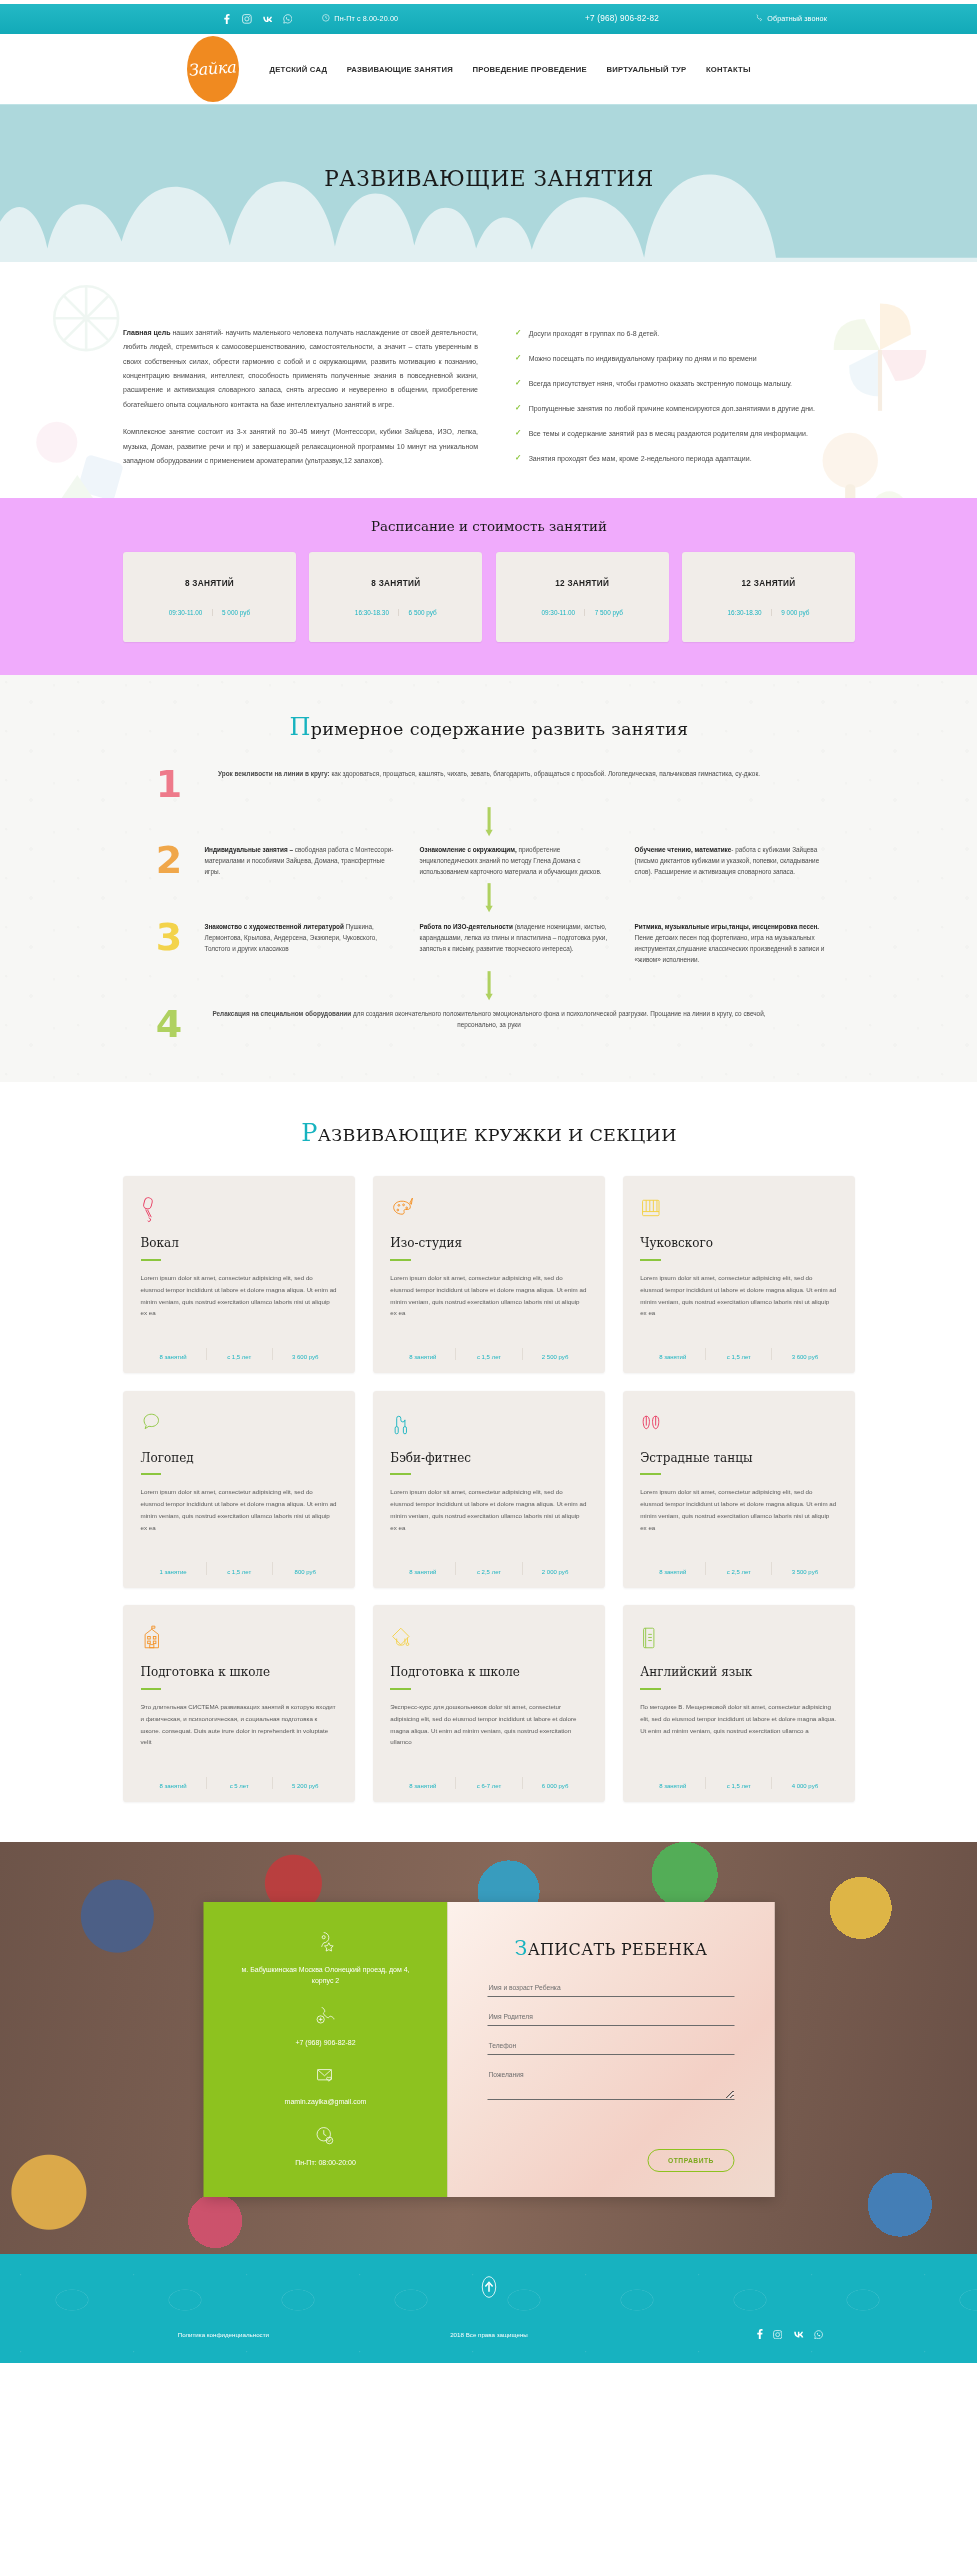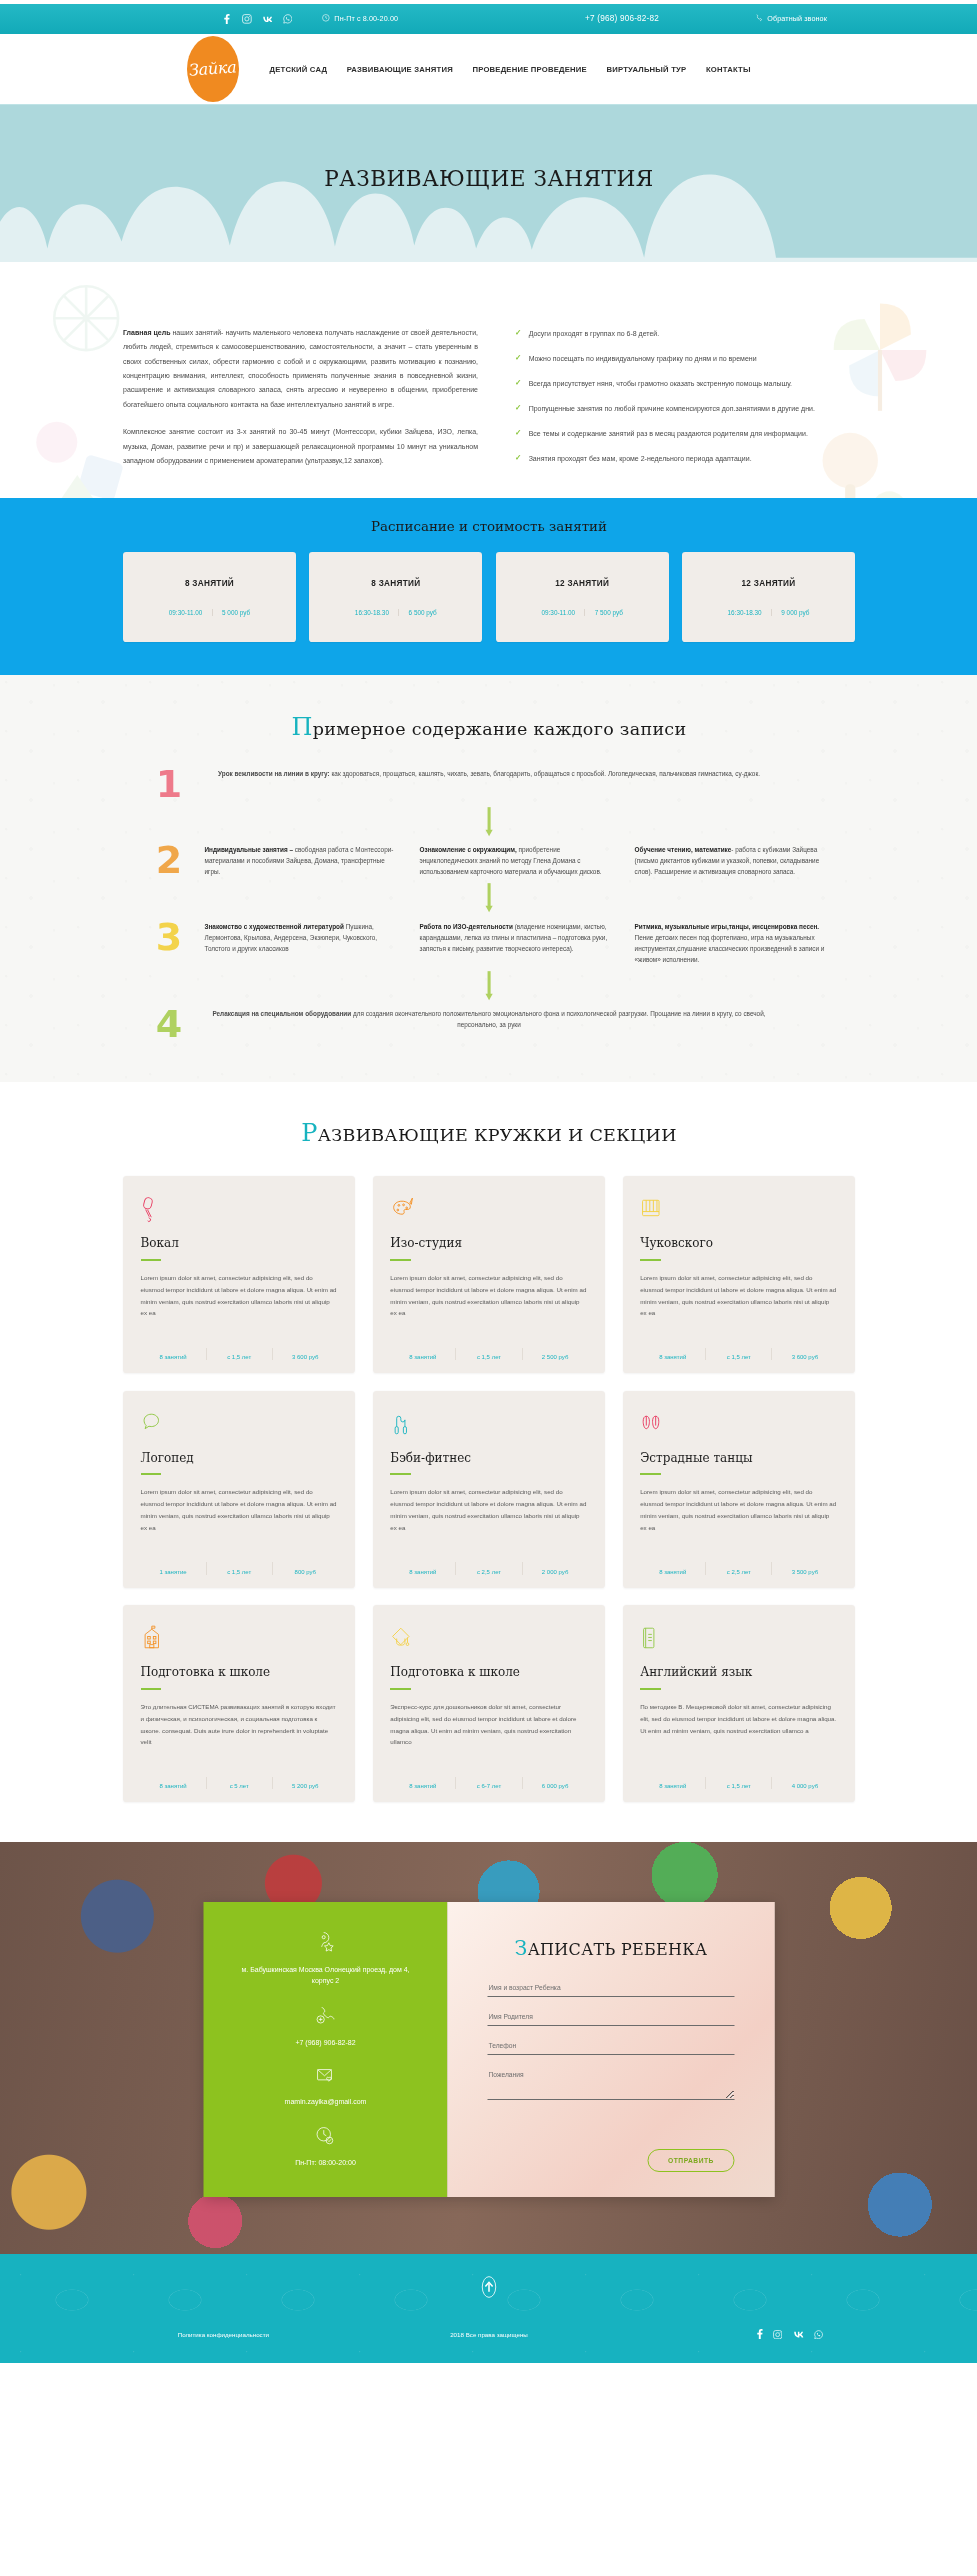--- a/index.html
+++ b/index.html
@@ -66,21 +66,21 @@
   .sec-title .cap{color:#17b3bf;font-size:24px;}
   .mont-cols{width:732px;margin:27px auto 0;display:flex;gap:37px;position:relative;z-index:2;}
   .mont-left{width:355px;font-size:7px;line-height:2.05;color:#4a4a4a;text-align:justify;}
   .mont-left b{color:#2a2a2a;}
   .mont-left p + p{margin-top:13.4px;}
   .mont-right{flex:1;padding-top:2.1px;}
   .chk{display:flex;gap:7.2px;margin-bottom:13.4px;font-size:7px;line-height:1.65;color:#4a4a4a;}
   .chk .tick{color:#8CC63E;font-size:7.7px;line-height:1.3;flex:none;font-weight:bold;}
 
   
-  .sec-schedule{background:#0ea5e9;padding:20.6px 0 33px;position:relative;}
+  .sec-schedule{background:#f0abfc;padding:20.6px 0 33px;position:relative;}
   .sched-title{
     text-align:center;font-family:"DejaVu Serif",serif;font-weight:normal;
     font-size:13.4px;color:#1a1a1a;margin-bottom:18.5px;
   }
   .sched-row{width:732px;margin:0 auto;display:flex;gap:13.4px;justify-content:center;}
   .sched-card{
     flex:1;background:#F1EDE9;border-radius:3.1px;height:90px;
     display:flex;flex-direction:column;align-items:center;justify-content:center;
     box-shadow:0 0.5px 1.5px rgba(0,0,0,.06);
   }
@@ -355,21 +355,21 @@
             <span>16:30-18.30</span>
             <span>9 000 руб</span>
           </div>
       </div>
     </div>
   </div>
 
   <div class="sec-content">
     <div class="pattern"></div>
     <h2 class="sec-title">
-      <span class="cap">П</span><span>римерное содержание каждого записи</span>
+      <span class="cap">П</span><span>римерное содержание развить занятия</span>
     </h2>
 
     <div class="lesson-wrap">
 
       <div class="lesson-row">
         <div class="lesson-num c1">1</div>
         <div class="lesson-center">
           <b>Урок вежливости на линии в кругу:</b><span> как здороваться, прощаться, кашлять, чихать, зевать, благодарить, обращаться с просьбой. Логопедическая, пальчиковая гимнастика, су-джок.</span>
         </div>
         <div style="width:40px;flex:none;"></div>

